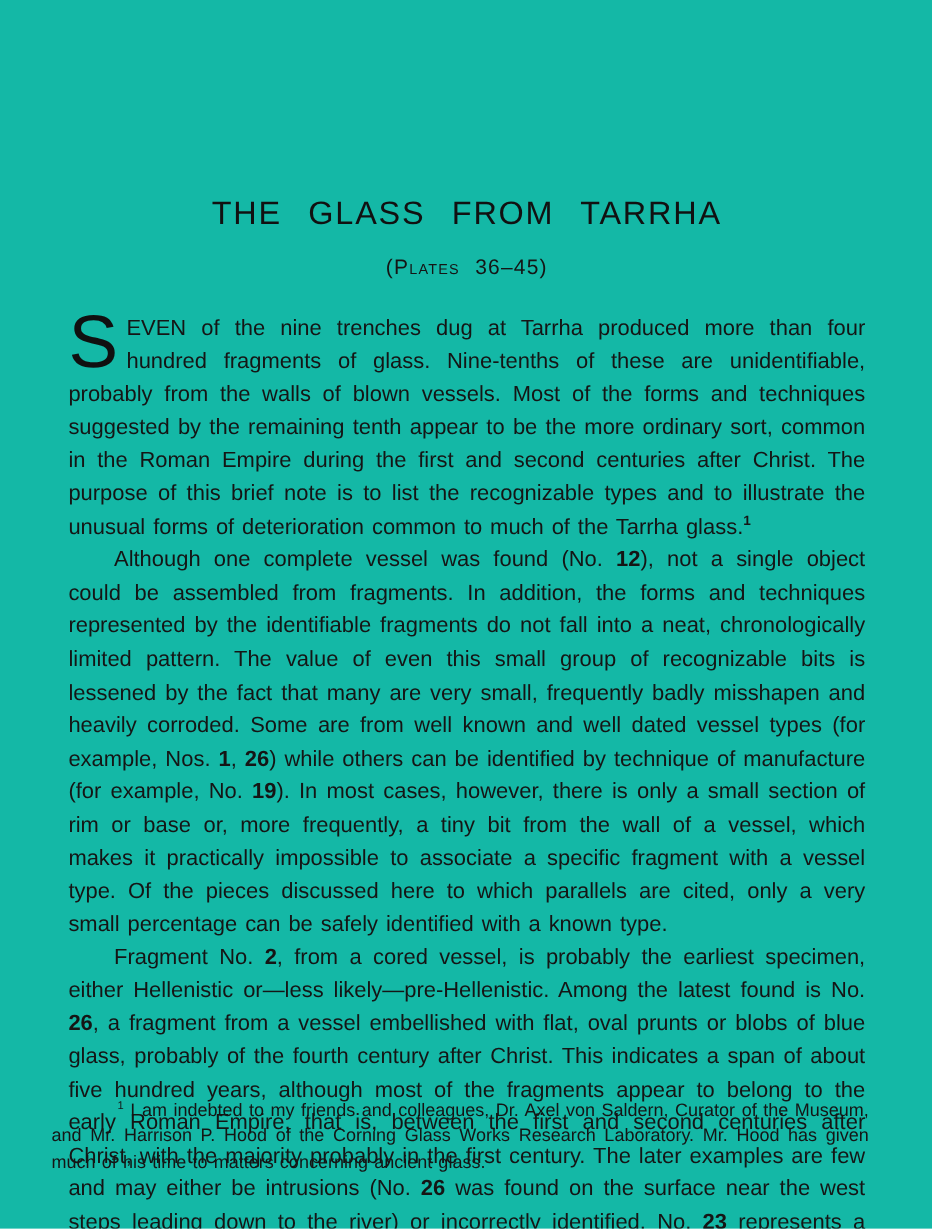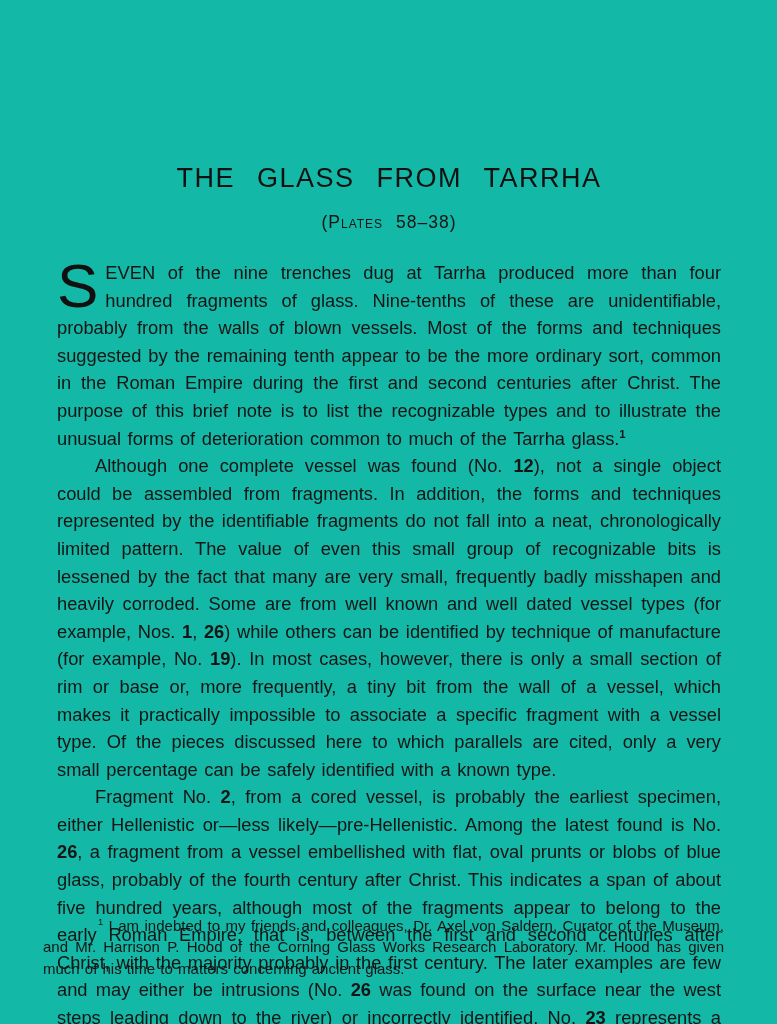--- a/index.html
+++ b/index.html
@@ -82,21 +82,21 @@
     margin-top: 16px;
   }
   .footnote .para { text-indent: 55px; }
   .footnote .sup { font-weight: normal; }
 </style>
 </head>
 <body>
 
 <div class="page">
   <h1 class="title">THE GLASS FROM TARRHA</h1>
-  <div class="subtitle">(Plates 58–38)</div>
+  <div class="subtitle">(Plates 36–45)</div>
   <div class="body-text" id="body-container">
       <p class="para"><span class="dropcap">S</span><span>EVEN of the nine trenches dug at Tarrha produced more than four hundred fragments of glass. Nine-tenths of these are unidentifiable, probably from the walls of blown vessels. Most of the forms and techniques suggested by the remaining tenth appear to be the more ordinary sort, common in the Roman Empire during the first and second centuries after Christ. The purpose of this brief note is to list the recognizable types and to illustrate the unusual forms of deterioration common to much of the Tarrha glass.</span><span class="sup">1</span></p>
       <p class="para indent"><span>Although one complete vessel was found (No. </span><span class="b">12</span><span>), not a single object could be assembled from fragments. In addition, the forms and techniques represented by the identifiable fragments do not fall into a neat, chronologically limited pattern. The value of even this small group of recognizable bits is lessened by the fact that many are very small, frequently badly misshapen and heavily corroded. Some are from well known and well dated vessel types (for example, Nos. </span><span class="b">1</span><span>, </span><span class="b">26</span><span>) while others can be identified by technique of manufacture (for example, No. </span><span class="b">19</span><span>). In most cases, however, there is only a small section of rim or base or, more frequently, a tiny bit from the wall of a vessel, which makes it practically impossible to associate a specific fragment with a vessel type. Of the pieces discussed here to which parallels are cited, only a very small percentage can be safely identified with a known type.</span></p>
       <p class="para indent"><span>Fragment No. </span><span class="b">2</span><span>, from a cored vessel, is probably the earliest specimen, either Hellenistic or—less likely—pre-Hellenistic. Among the latest found is No. </span><span class="b">26</span><span>, a fragment from a vessel embellished with flat, oval prunts or blobs of blue glass, probably of the fourth century after Christ. This indicates a span of about five hundred years, although most of the fragments appear to belong to the early Roman Empire, that is, between the first and second centuries after Christ, with the majority probably in the first century. The later examples are few and may either be intrusions (No. </span><span class="b">26</span><span> was found on the surface near the west steps leading down to the river) or incorrectly identified. No. </span><span class="b">23</span><span> represents a special problem as it has certain characteristics associated with goblets of the early Islamic period.</span></p>
     </div>
   <div class="footnote" id="footnote-container">
       <p class="para"><span class="sup">1</span><span> I am indebted to my friends and colleagues, Dr. Axel von Saldern, Curator of the Museum, and Mr. Harrison P. Hood of the Corning Glass Works Research Laboratory. Mr. Hood has given much of his time to matters concerning ancient glass.</span></p>
     </div>
 </div>
 

